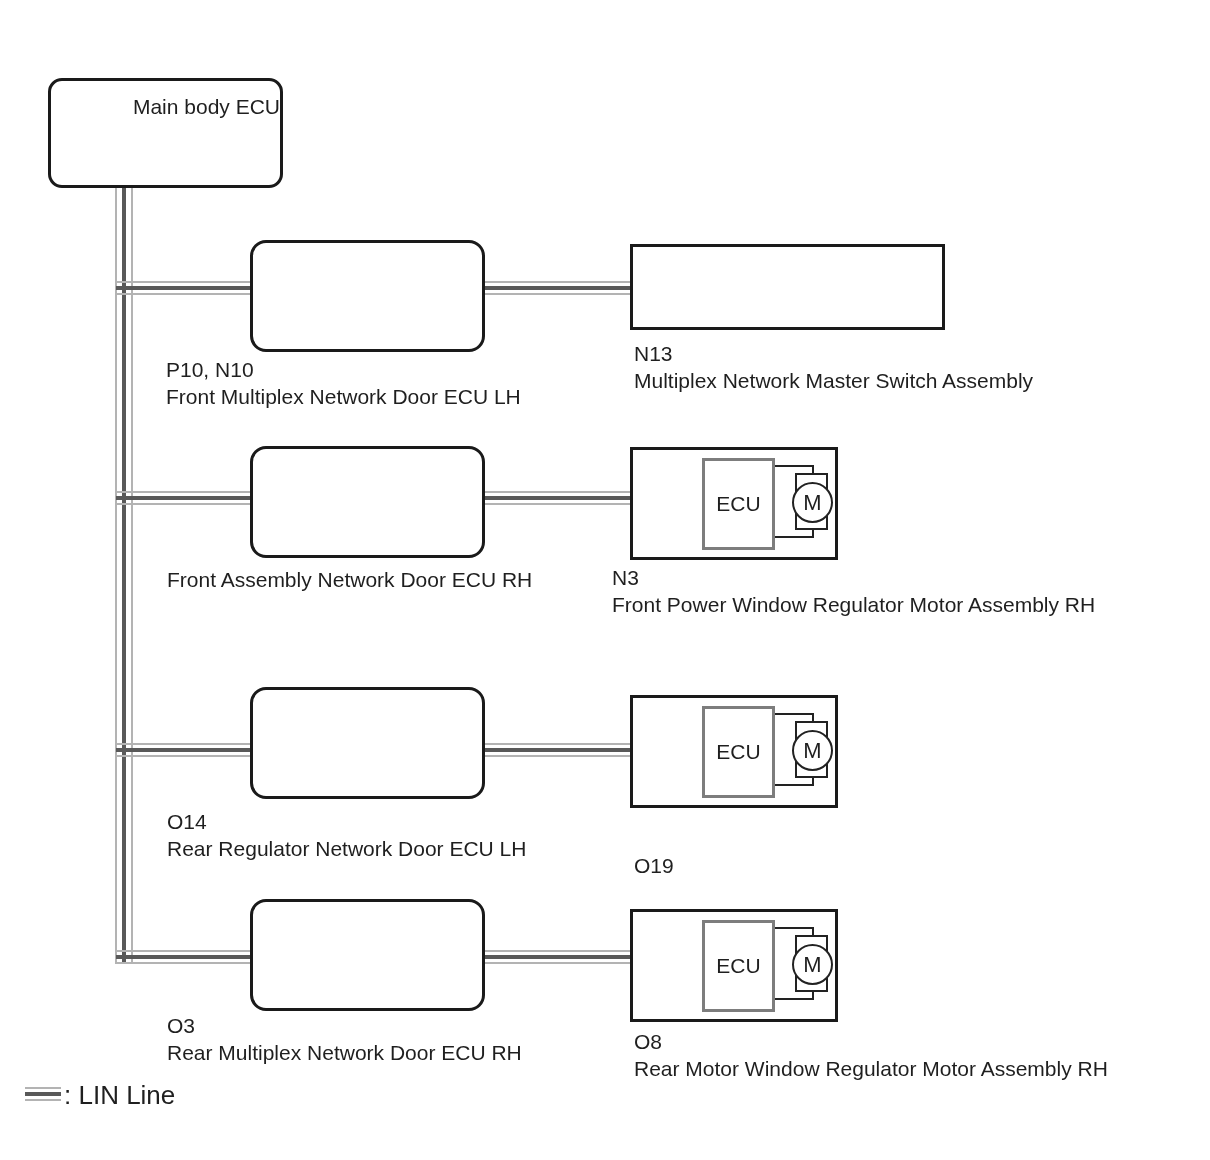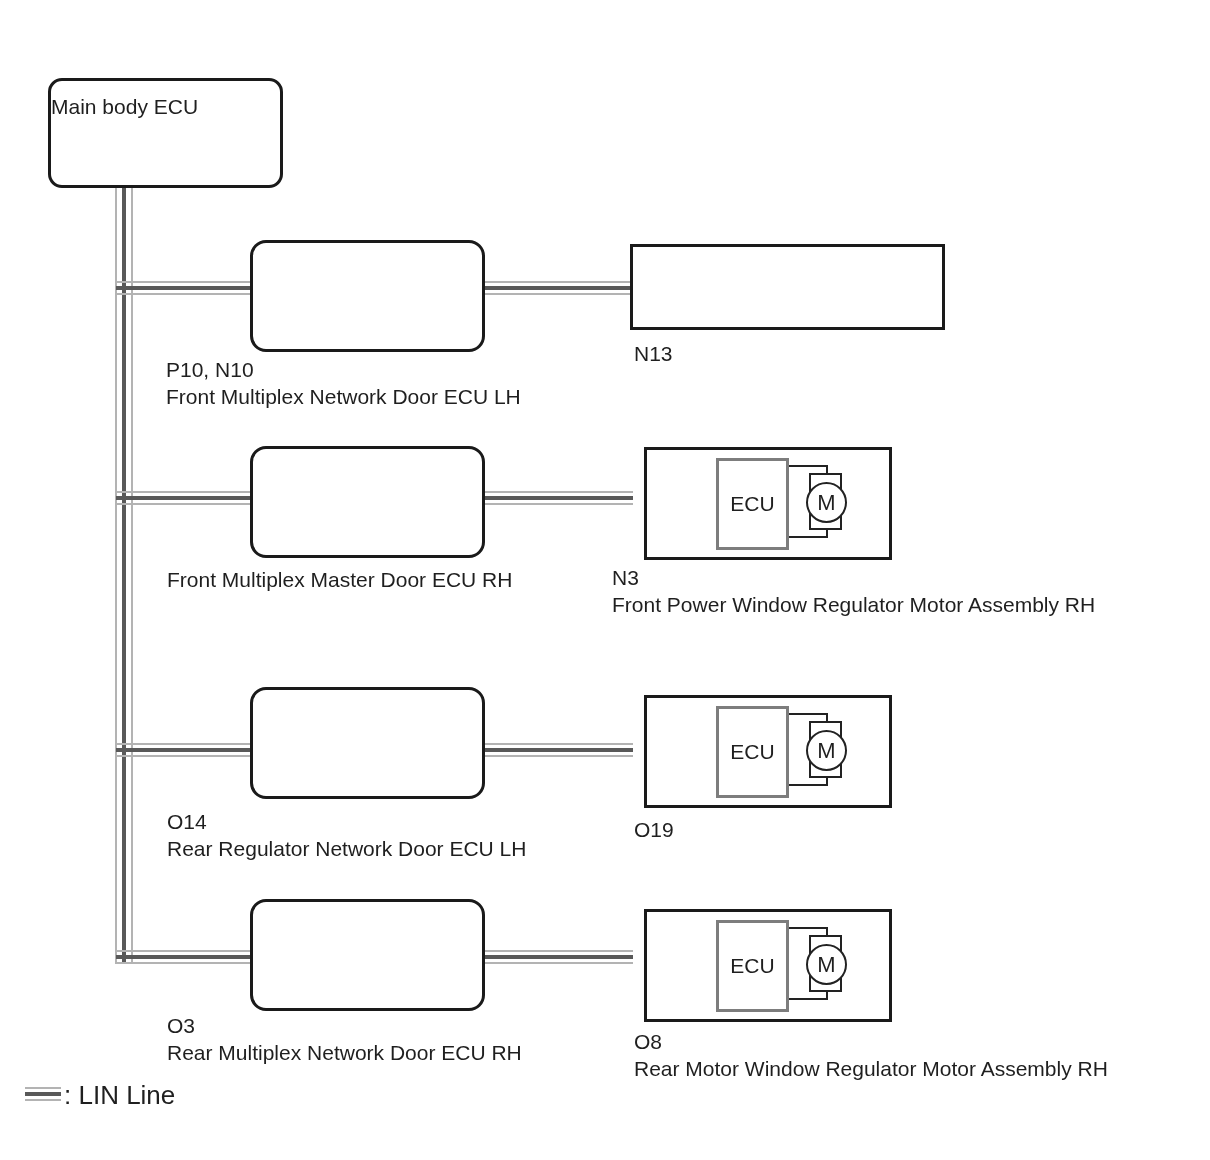--- a/index.html
+++ b/index.html
@@ -23,28 +23,28 @@
       #b3b3b3 16px 18px);
   }
   
   .rbox{
     position:absolute;width:235px;height:112px;background:#fff;
     border:3px solid #1a1a1a;border-radius:16px;box-sizing:border-box;z-index:2;
   }
   .mainbox{
     position:absolute;left:48px;top:78px;width:235px;height:110px;background:#fff;
     border:3px solid #1a1a1a;border-radius:14px;box-sizing:border-box;z-index:2;
-    font-size:21px;padding:14px 0 0 0;
+    font-size:21px;padding:14px 0 0 0;text-align:right;
   }
   .switchbox{
     position:absolute;left:630px;top:244px;width:315px;height:86px;background:#fff;
     border:3px solid #1a1a1a;box-sizing:border-box;z-index:2;
   }
   .unit{
-    position:absolute;left:644px;width:248px;height:113px;background:#fff;
+    position:absolute;left:630px;width:208px;height:113px;background:#fff;
     border:3px solid #1a1a1a;box-sizing:border-box;z-index:2;
   }
   .ecu-box{
     position:absolute;left:69px;top:8px;width:73px;height:92px;background:#fff;
     border:3px solid #7d7d7d;box-sizing:border-box;
     display:flex;align-items:center;justify-content:center;font-size:21px;z-index:3;
   }
   .wire{
     position:absolute;left:142px;top:15px;width:39px;height:73px;
     border:2px solid #222;border-left:none;box-sizing:border-box;z-index:2;
@@ -121,35 +121,36 @@
       <span>M</span>
     </div>
   </div>
 
   <div class="lbl" style="left:166px;top:356px">
     <div>P10, N10</div>
     <div>Front Multiplex Network Door ECU LH</div>
   </div>
   <div class="lbl" style="left:634px;top:340px">
     <div>N13</div>
+    <div>Multiplex Network Master Switch Assembly</div>
   </div>
 
   <div class="lbl" style="left:167px;top:566px">
-    <div>Front Multiplex Master Door ECU RH</div>
+    <div>Front Assembly Network Door ECU RH</div>
   </div>
   <div class="lbl" style="left:612px;top:564px">
     <div>N3</div>
     <div>Front Power Window Regulator Motor Assembly RH</div>
   </div>
 
   <div class="lbl" style="left:167px;top:808px">
     <div>O14</div>
     <div>Rear Regulator Network Door ECU LH</div>
   </div>
-  <div class="lbl" style="left:634px;top:816px">
+  <div class="lbl" style="left:634px;top:852px">
     <div>O19</div>
   </div>
 
   <div class="lbl" style="left:167px;top:1012px">
     <div>O3</div>
     <div>Rear Multiplex Network Door ECU RH</div>
   </div>
   <div class="lbl" style="left:634px;top:1028px">
     <div>O8</div>
     <div>Rear Motor Window Regulator Motor Assembly RH</div>

